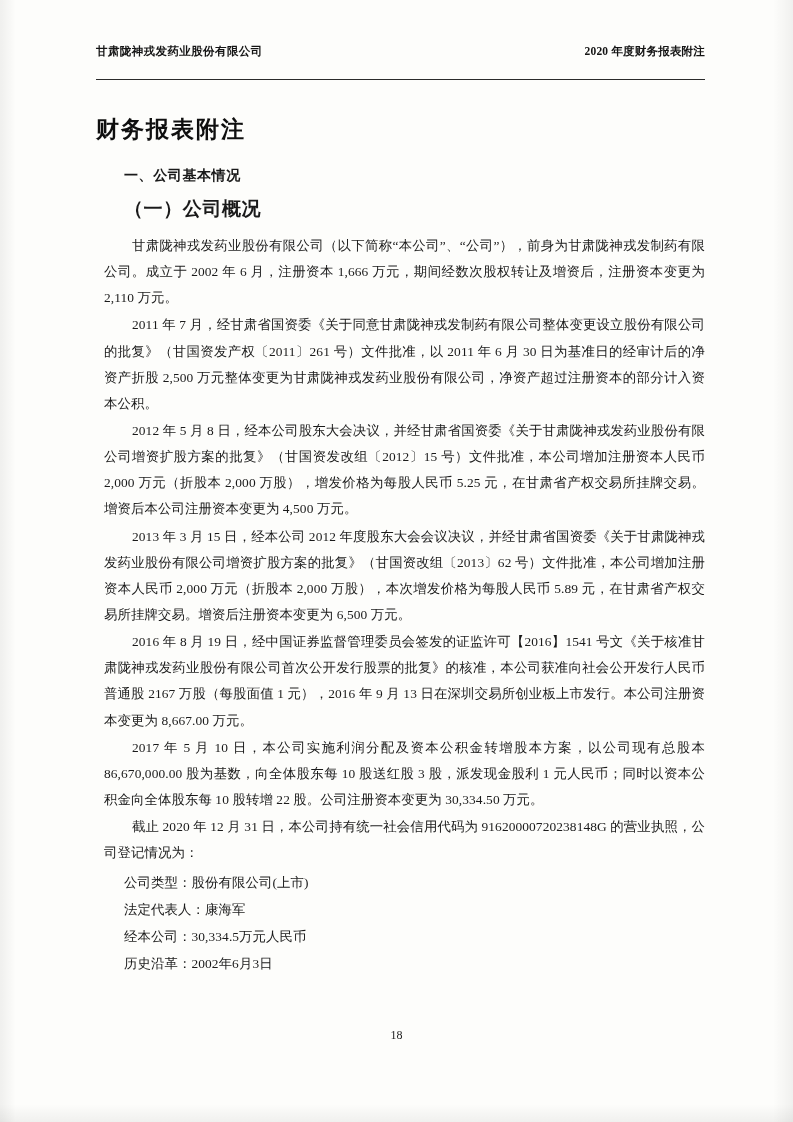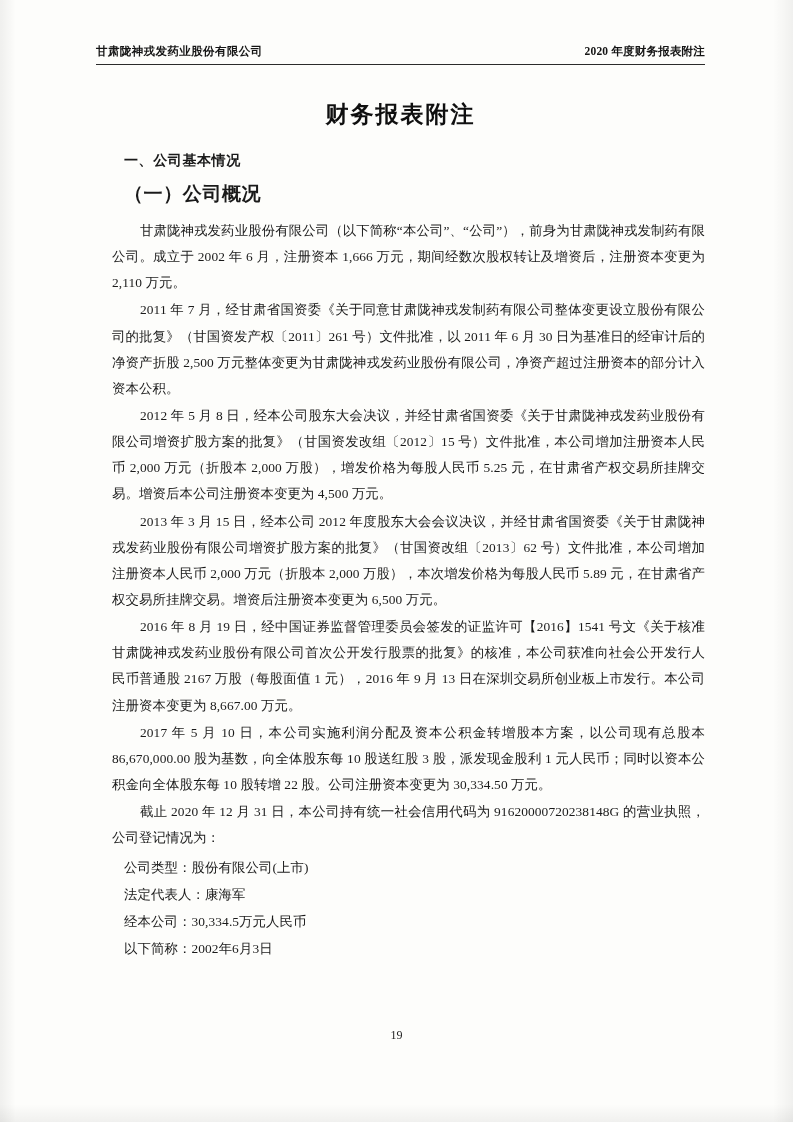--- a/index.html
+++ b/index.html
@@ -27,30 +27,30 @@
     top: 44px;
   }
   
   .doc-header {
     display: flex;
     justify-content: space-between;
     align-items: flex-end;
     font-size: 11.5px;
     font-weight: bold;
     letter-spacing: 0.4px;
-    padding-bottom: 5px;
+    padding-bottom: 20px;
     border-bottom: 1.4px solid #2b2b2b;
     color: #141414;
   }
   .doc-header .right {
     letter-spacing: 0.2px;
   }
   
   .doc-title {
-    text-align: center;
+    text-align: left;
     font-size: 23px;
     font-weight: bold;
     letter-spacing: 2px;
     margin-top: 34px;
     margin-bottom: 22px;
     color: #0f0f0f;
   }
   .section-head {
     font-size: 14px;
     font-weight: bold;
@@ -65,21 +65,21 @@
   }
   .item-head {
     font-size: 13.5px;
     font-weight: bold;
     margin: 0 0 9px 28px;
     letter-spacing: 0.4px;
   }
   p.para {
     font-size: 13.4px;
     line-height: 1.95;
-    margin: 0 0 1px 16px;
+    margin: 0 0 1px 8px;
     text-align: justify;
     text-justify: inter-ideograph;
     text-indent: 28px;
     letter-spacing: 0.1px;
   }
   .reg-list {
     margin: 4px 0 0 0;
     padding: 0;
     list-style: none;
   }
@@ -143,19 +143,19 @@
     <p class="para">2012 年 5 月 8 日，经本公司股东大会决议，并经甘肃省国资委《关于甘肃陇神戎发药业股份有限公司增资扩股方案的批复》（甘国资发改组〔2012〕15 号）文件批准，本公司增加注册资本人民币 2,000 万元（折股本 2,000 万股），增发价格为每股人民币 5.25 元，在甘肃省产权交易所挂牌交易。增资后本公司注册资本变更为 4,500 万元。</p>
     <p class="para">2013 年 3 月 15 日，经本公司 2012 年度股东大会会议决议，并经甘肃省国资委《关于甘肃陇神戎发药业股份有限公司增资扩股方案的批复》（甘国资改组〔2013〕62 号）文件批准，本公司增加注册资本人民币 2,000 万元（折股本 2,000 万股），本次增发价格为每股人民币 5.89 元，在甘肃省产权交易所挂牌交易。增资后注册资本变更为 6,500 万元。</p>
     <p class="para">2016 年 8 月 19 日，经中国证券监督管理委员会签发的证监许可【2016】1541 号文《关于核准甘肃陇神戎发药业股份有限公司首次公开发行股票的批复》的核准，本公司获准向社会公开发行人民币普通股 2167 万股（每股面值 1 元），2016 年 9 月 13 日在深圳交易所创业板上市发行。本公司注册资本变更为 8,667.00 万元。</p>
     <p class="para">2017 年 5 月 10 日，本公司实施利润分配及资本公积金转增股本方案，以公司现有总股本 86,670,000.00 股为基数，向全体股东每 10 股送红股 3 股，派发现金股利 1 元人民币；同时以资本公积金向全体股东每 10 股转增 22 股。公司注册资本变更为 30,334.50 万元。</p>
     <p class="para">截止 2020 年 12 月 31 日，本公司持有统一社会信用代码为 91620000720238148G 的营业执照，公司登记情况为：</p>
 
     <ul class="reg-list">
       <li>公司类型：股份有限公司(上市)</li>
       <li>法定代表人：康海军</li>
       <li>经本公司：30,334.5万元人民币</li>
-      <li>以下简称：2002年6月3日</li>
+      <li>历史沿革：2002年6月3日</li>
     </ul>
 
   </div>
 
-  <div class="page-number">19</div>
+  <div class="page-number">18</div>
 </div>
 
 </body></html>

